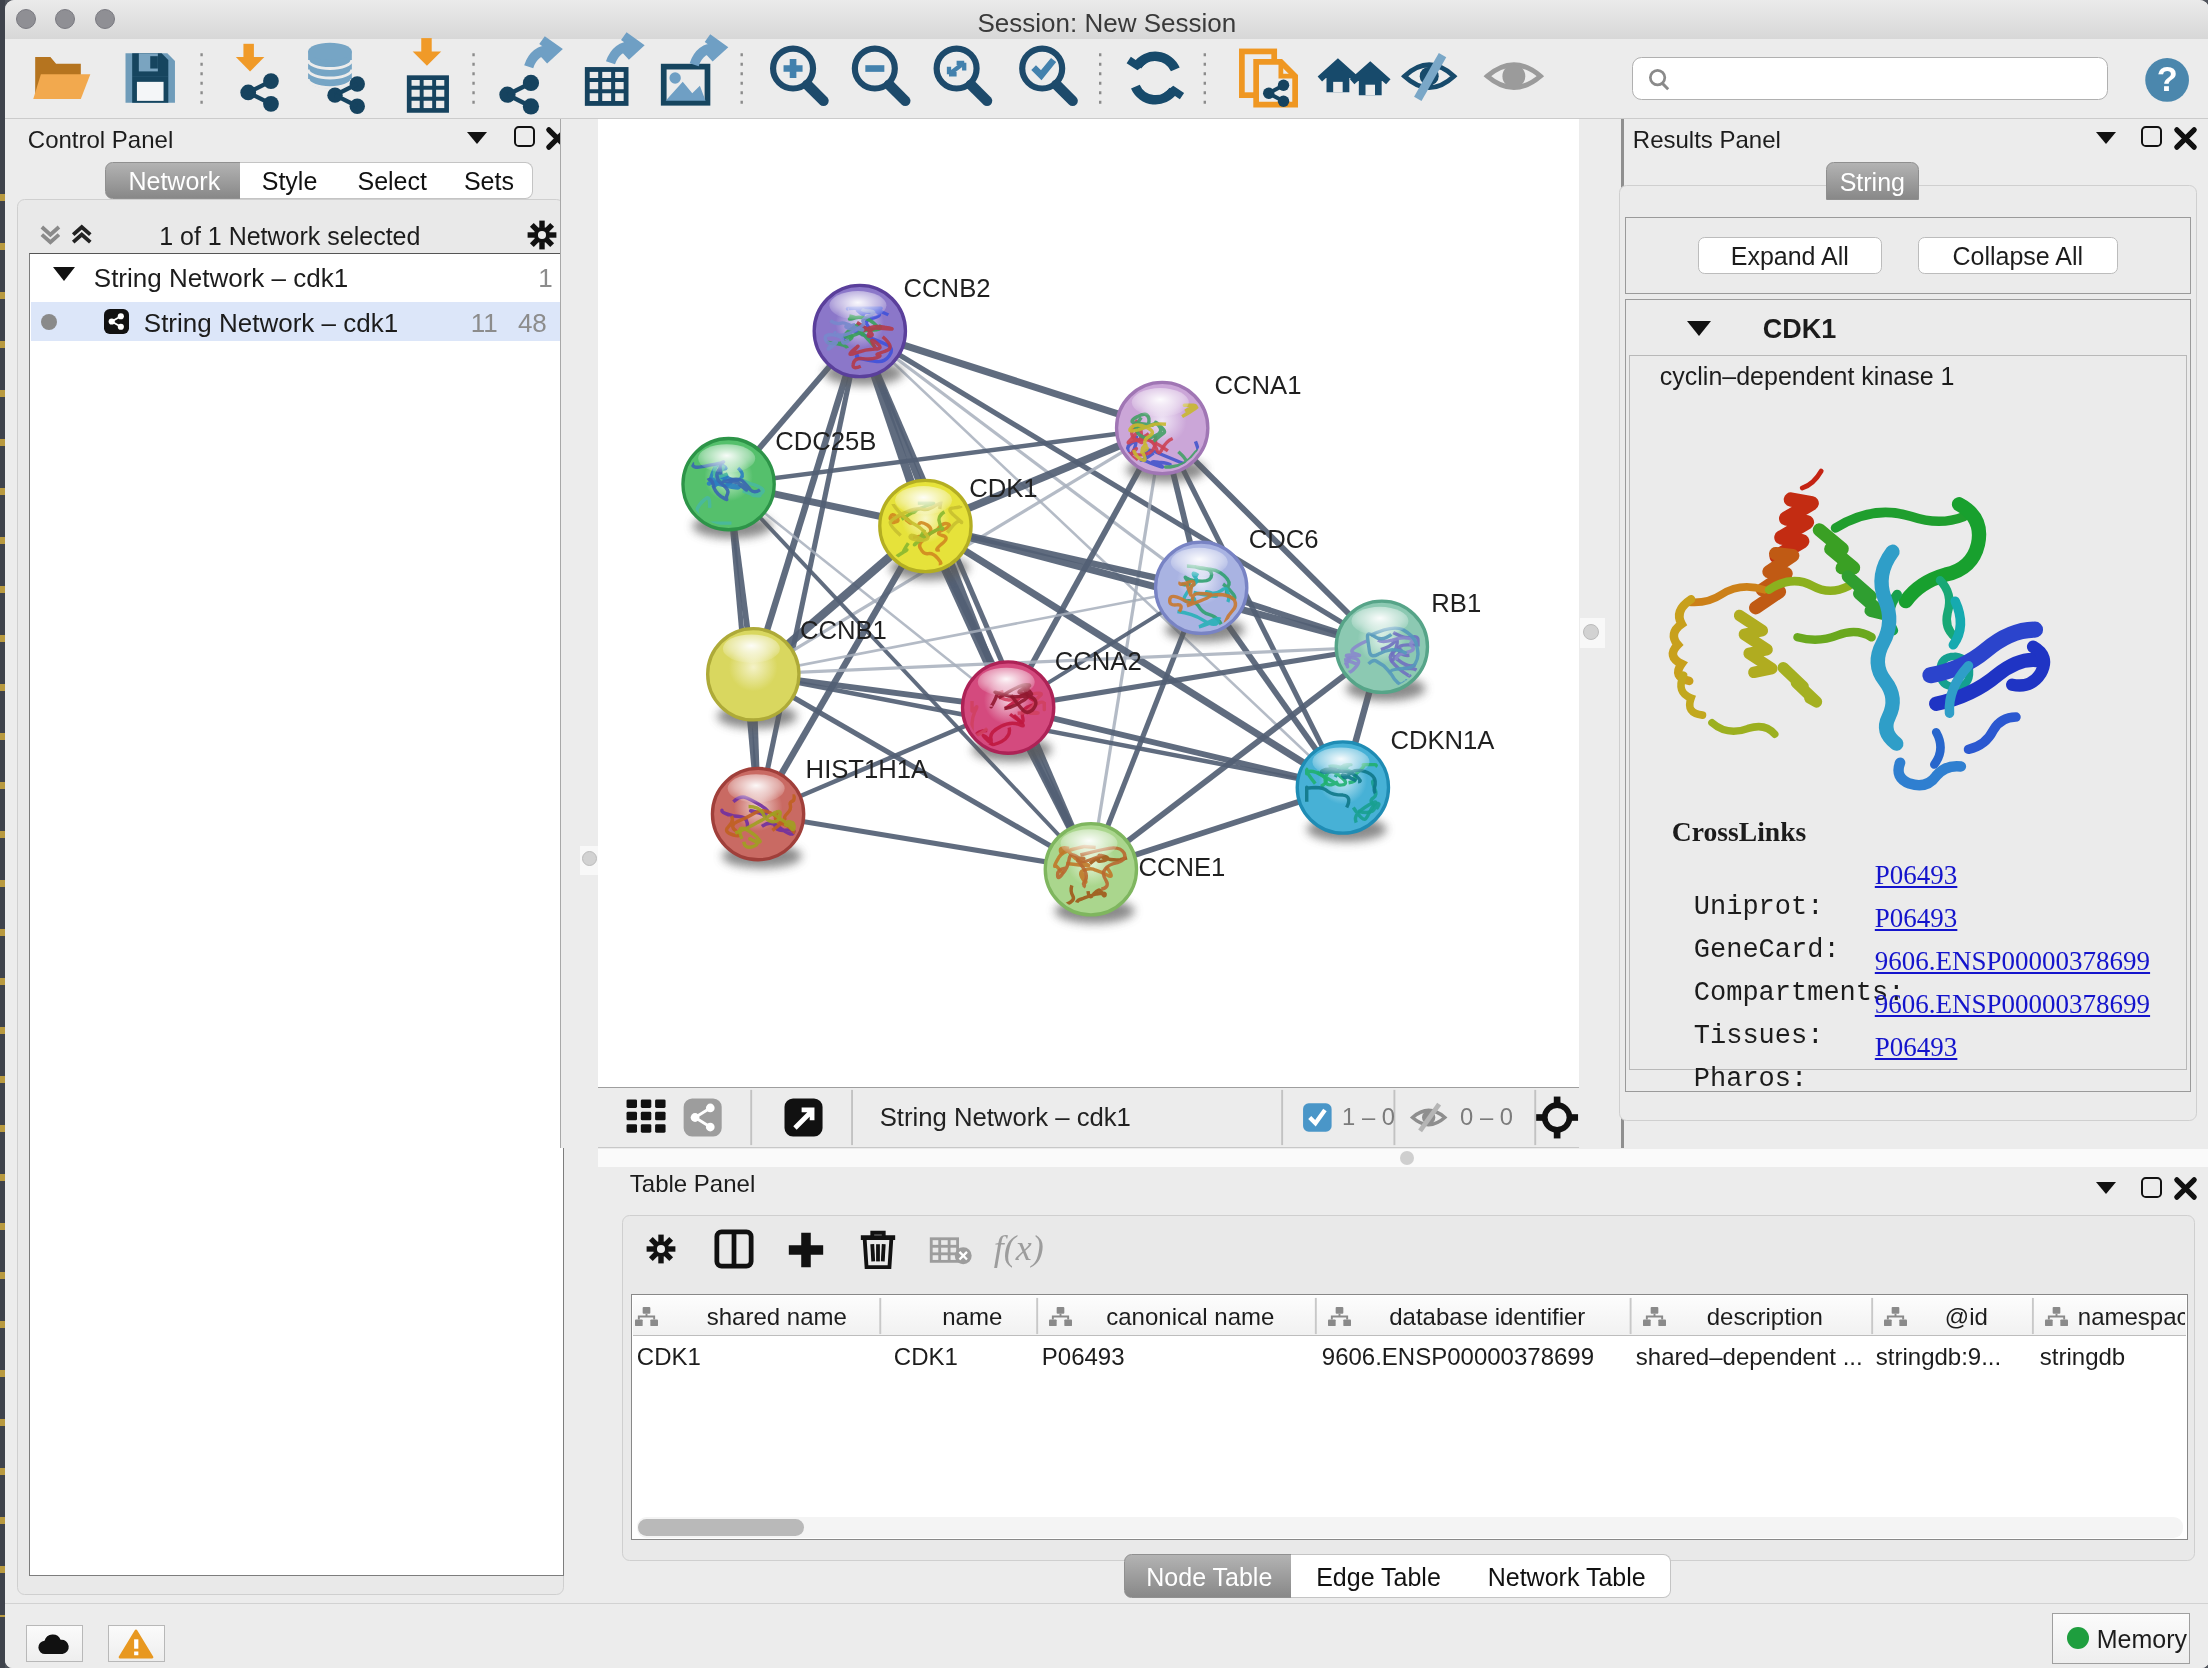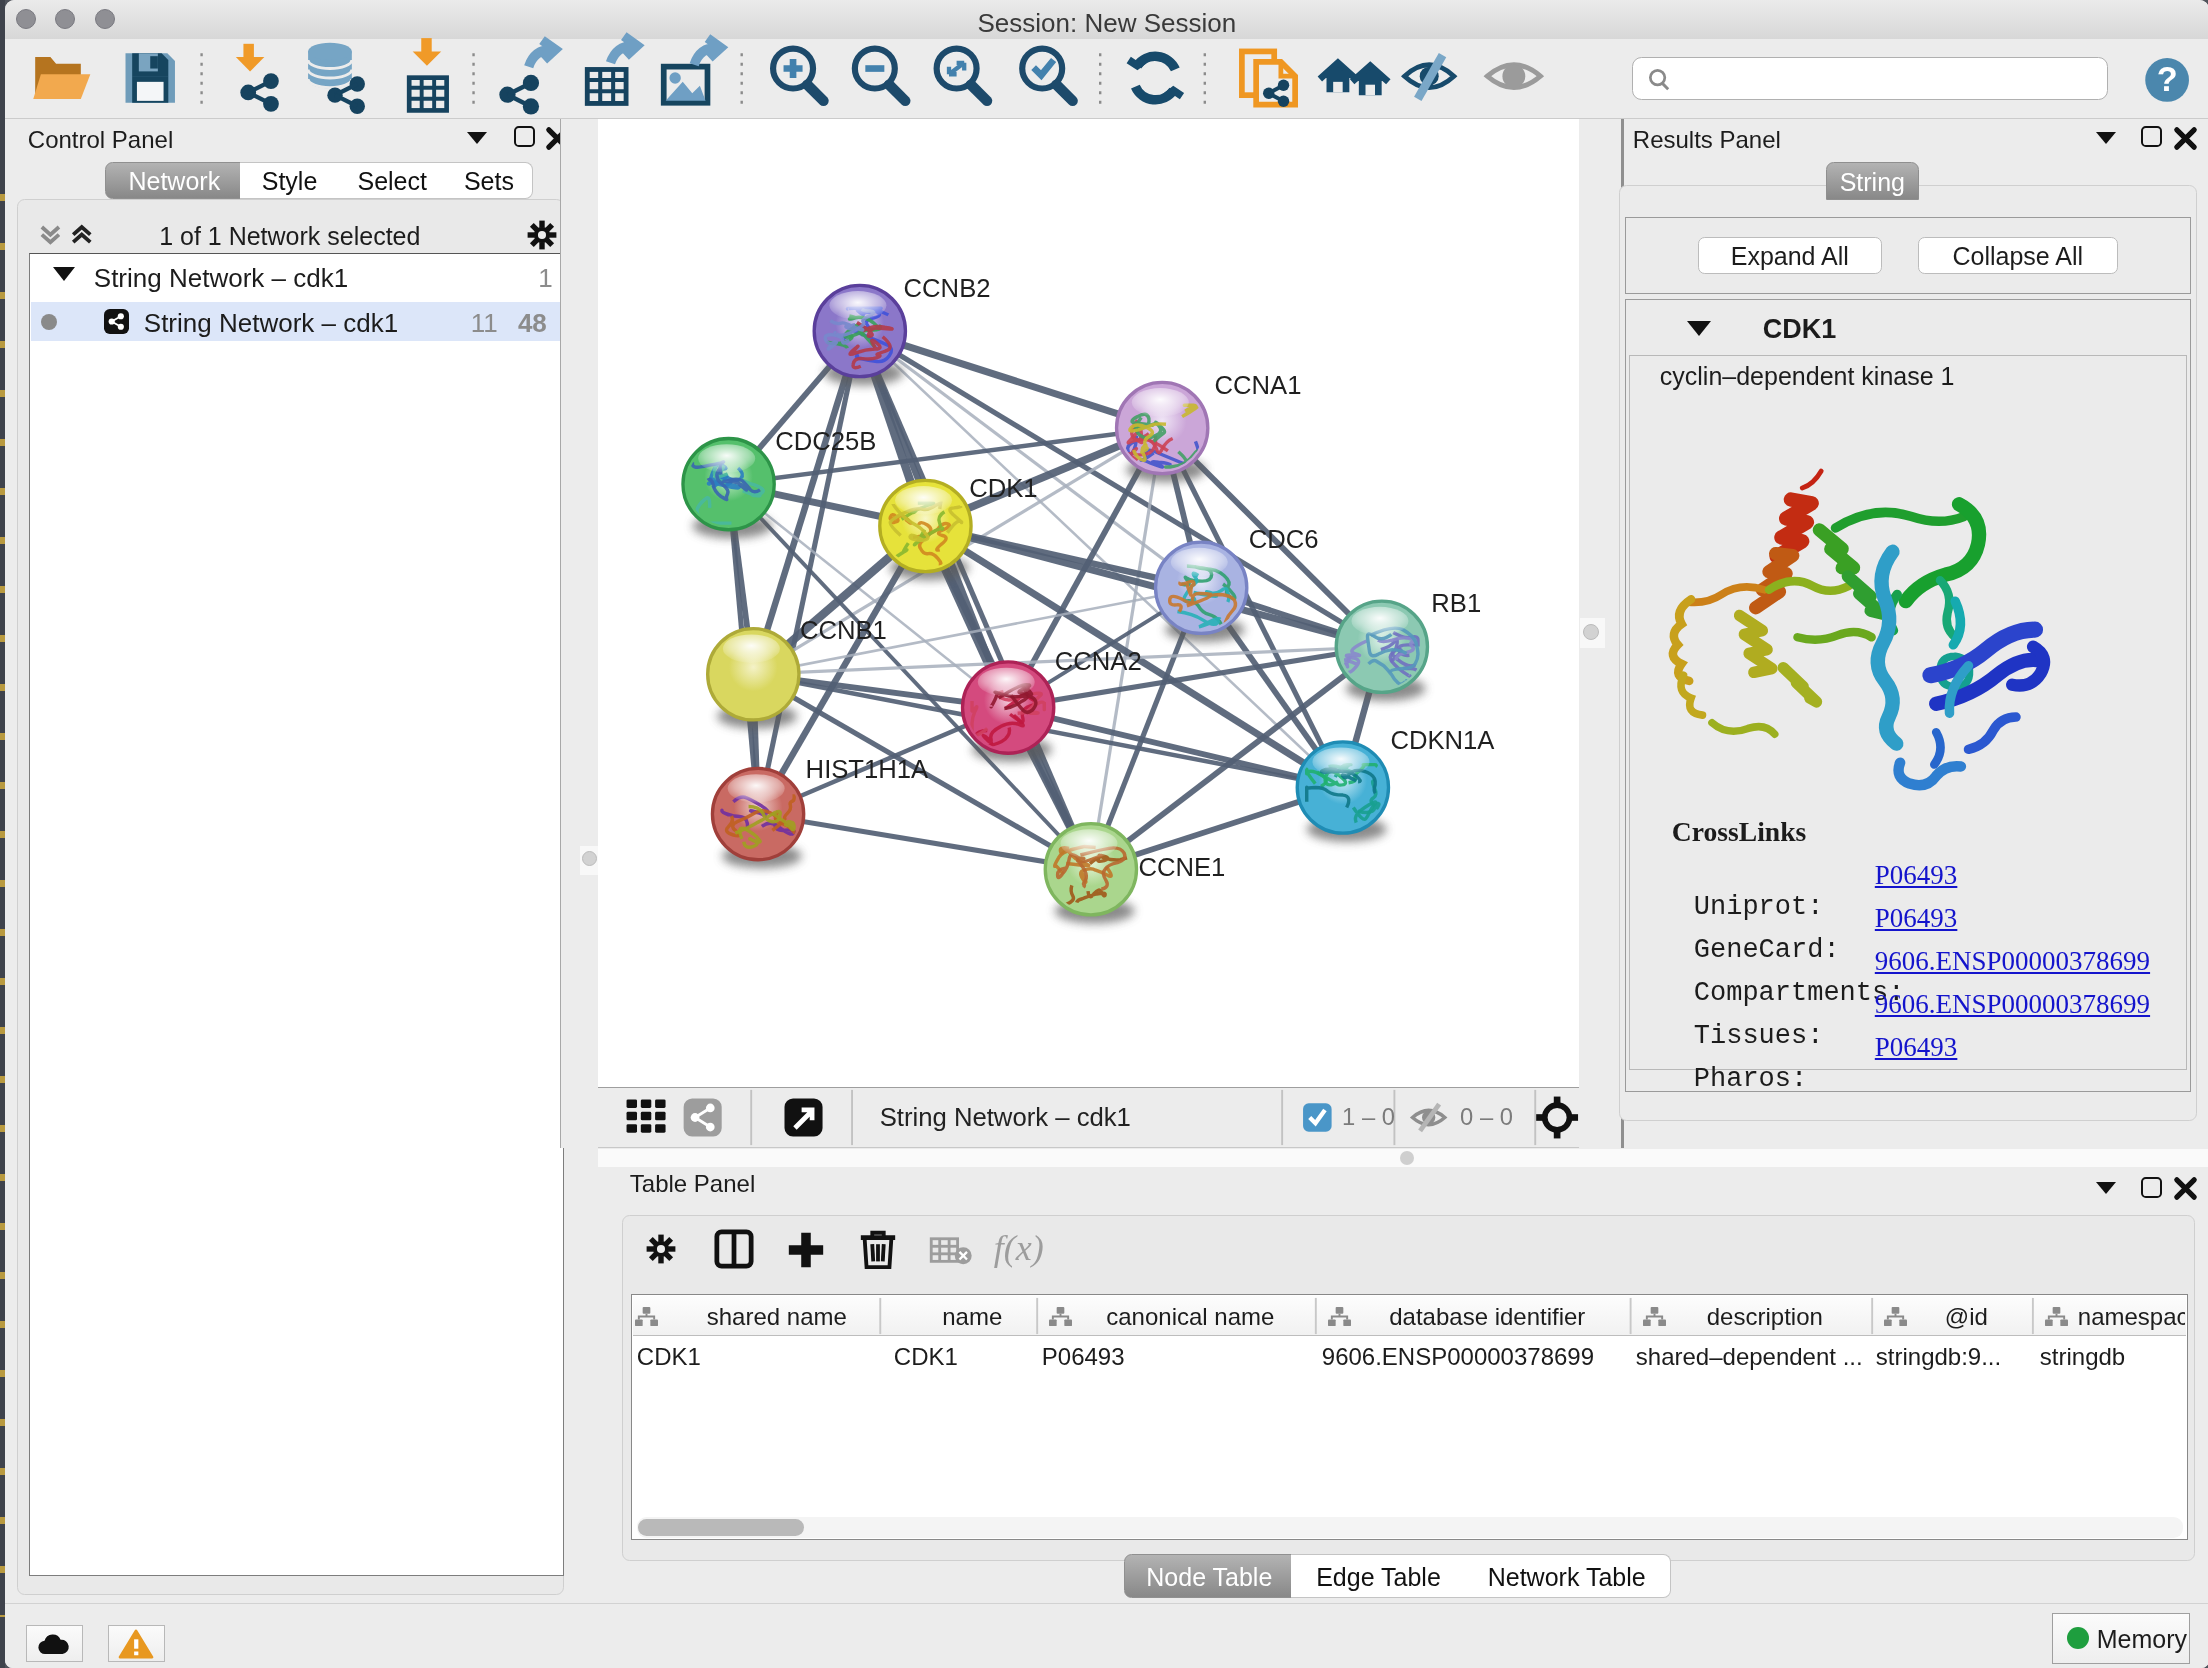--- a/index.html
+++ b/index.html
@@ -78,21 +78,21 @@
           <circle cx="17.5" cy="7.5" r="3.2"></circle>
           <circle cx="17.5" cy="18.5" r="3.2"></circle>
         </g>
 <g stroke="#fff" stroke-width="2">
           <line x1="8" y1="13" x2="17.5" y2="7.5"></line>
           <line x1="8" y1="13" x2="17.5" y2="18.5"></line>
         </g>
       </svg></div>
 <div class="abs" style="left:139px;top:308px;font-size:26px;">String Network – cdk1</div>
 <div class="abs" style="left:457px;top:308px;width:36px;text-align:right;font-size:26px;color:#8c8c8c;">11</div>
-<div class="abs" style="left:506px;top:308px;width:36px;text-align:right;font-size:26px;color:#8c8c8c;font-weight:bold;">48</div>
+<div class="abs" style="left:506px;top:308px;width:36px;text-align:right;font-size:26px;color:#8c8c8c;">48</div>
 
 <div class="abs" style="left:555px;top:119px;width:43px;height:1029px;background:#ececec;border-left:1.9px solid #a8a8a8;"></div>
 <div class="abs" style="left:575px;top:846px;width:23px;height:28.5px;background:#f8f8f8;"></div>
 <div class="abs" style="left:577px;top:851px;width:15px;height:15px;border-radius:50%;background:#d2d2d2;border:1px solid #bbb;"></div>
 <div class="abs" style="left:1574px;top:119px;width:45px;height:1029px;background:#ececec;"></div>
 <div class="abs" style="left:1575px;top:618px;width:25px;height:30px;background:#f8f8f8;"></div>
 <div class="abs" style="left:1578px;top:624px;width:16px;height:16px;border-radius:50%;background:#d2d2d2;border:1px solid #bbb;"></div>
 <div class="abs" style="left:1616px;top:119px;width:2.9px;height:1029px;background:#8f8f8f;"></div>
 
 <div class="abs" style="left:593px;top:119px;width:981px;height:968px;background:#fff;"></div>

